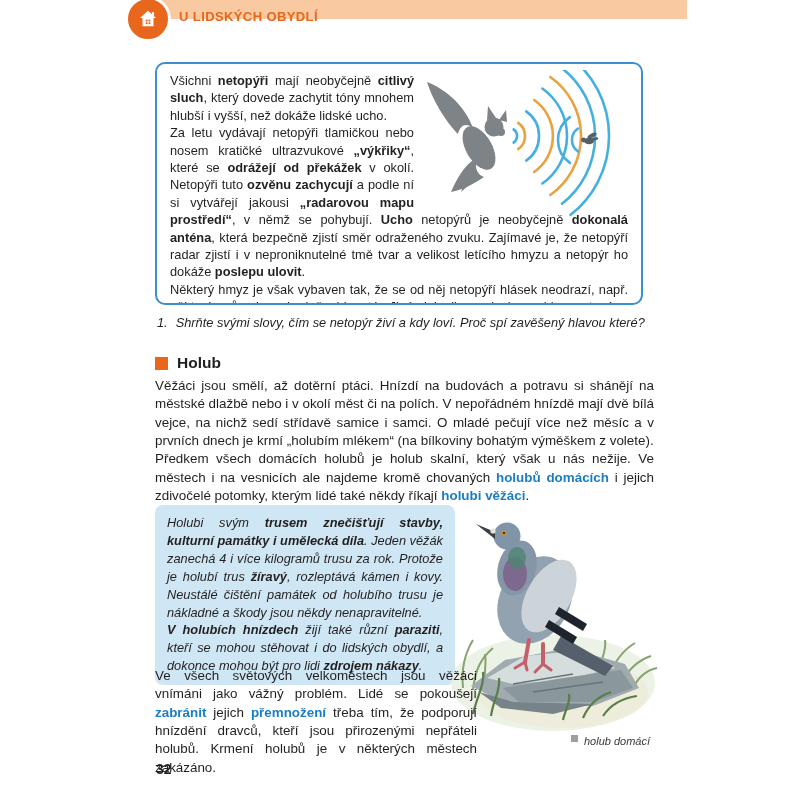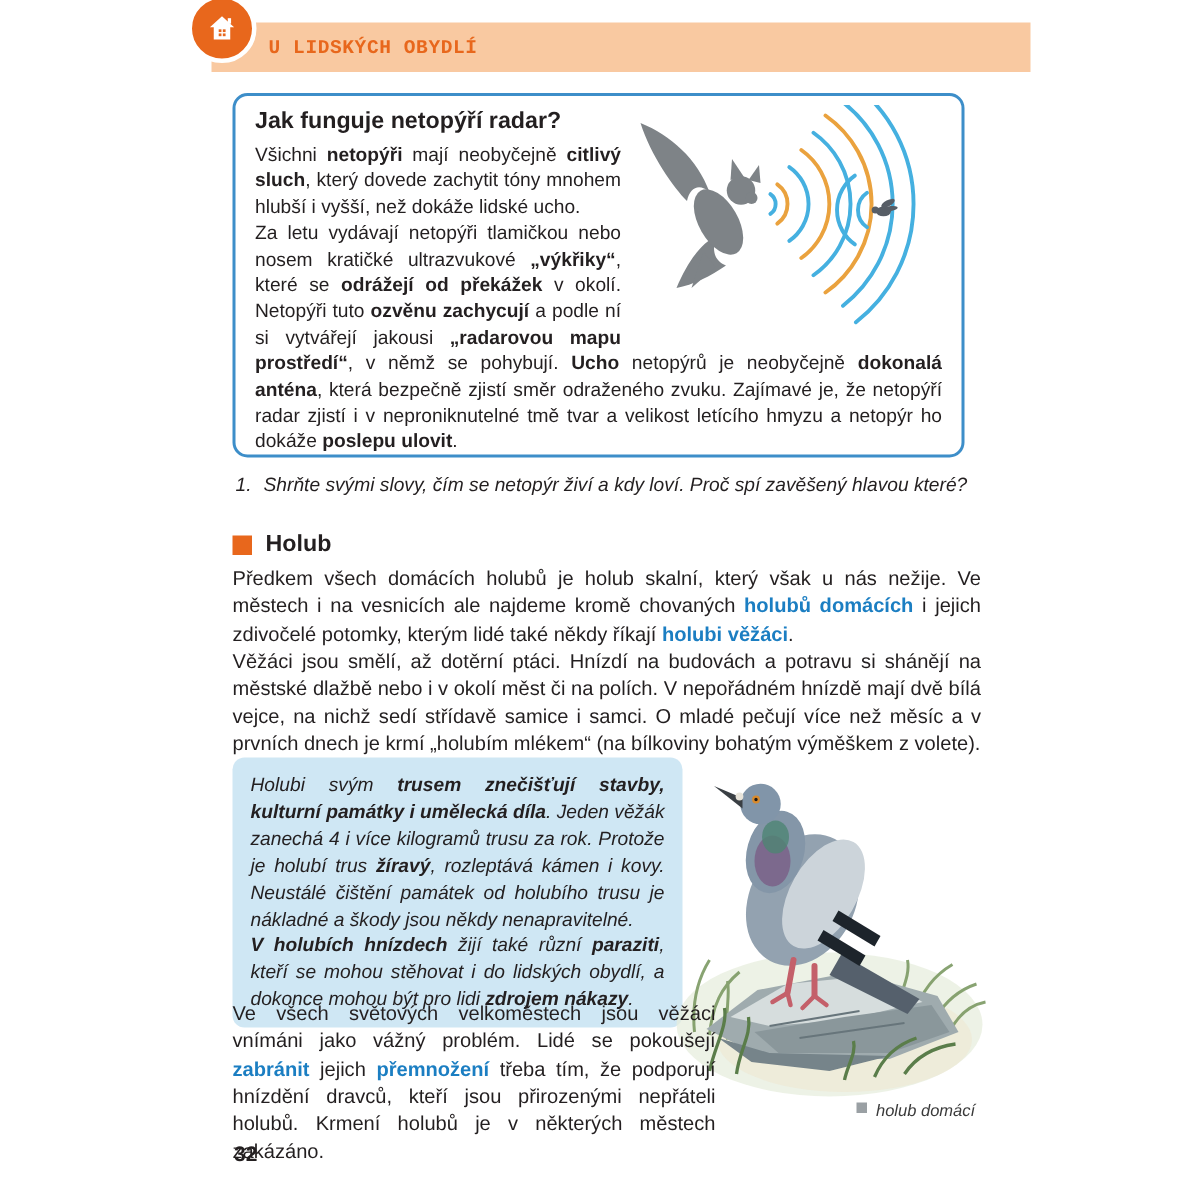--- a/index.html
+++ b/index.html
@@ -11,21 +11,21 @@
     --c-wave_orange:#eaa23e;
     --c-wave_blue:#45b0e0;
     --c-text:#231f20;
   }
   html,body{margin:0;padding:0;background:#fff;}
   .page{
     position:relative;width:800px;height:800px;background:#fff;overflow:hidden;
     font-family:"Liberation Sans",sans-serif;color:var(--c-text);
   }
   
-  .banner{position:absolute;left:141px;top:15px;width:546px;height:33px;background:var(--c-banner_bg);font-family:Liberation Mono, monospace;}
+  .banner{position:absolute;left:141px;top:0;width:546px;height:19px;background:var(--c-banner_bg);}
   .banner-title{
     position:absolute;left:38px;top:0;height:33px;display:flex;align-items:center;
     font-size:13px;font-weight:bold;letter-spacing:.4px;color:var(--c-accent_orange);
   }
   .home-circle{
     position:absolute;left:125px;top:-4px;width:40px;height:40px;border-radius:50%;
     background:var(--c-accent_orange);border:3px solid #fff;display:flex;align-items:center;justify-content:center;
   }
   
   .bat-box{
@@ -82,21 +82,20 @@
       <path d="M12 3 L3.2 11 H6 V20 H18 V11 H20.8 Z" fill="#ffffff"></path>
       <rect x="16.2" y="4.5" width="2.4" height="4" fill="#ffffff"></rect>
       <rect x="9.6" y="12.6" width="2" height="2" fill="#e8671c"></rect>
       <rect x="12.6" y="12.6" width="2" height="2" fill="#e8671c"></rect>
       <rect x="9.6" y="15.6" width="2" height="2" fill="#e8671c"></rect>
       <rect x="12.6" y="15.6" width="2" height="2" fill="#e8671c"></rect>
     </svg>
   </div>
 
   <div class="bat-box">
-    <h2>Jak funguje netopýří radar?</h2>
     <div class="float-spacer"></div>
     <svg class="bat-art" viewBox="0 0 216 162">
 
       <g>
         <path class="silhouette" d="M6 12 C26 20 44 36 52 58 C45 52 39 55 37 64 C28 55 13 34 6 12 Z"></path>
         <path class="silhouette" d="M30 122 C38 103 47 92 57 87 C53 96 55 104 63 107 C53 114 41 120 30 122 Z"></path>
         <ellipse class="silhouette" cx="58" cy="78" rx="13" ry="24" transform="rotate(-30 58 78)"></ellipse>
         <circle class="silhouette" cx="73" cy="57" r="9.5"></circle>
         <path class="silhouette" d="M66 50 L67 36 L75 48 Z"></path>
         <path class="silhouette" d="M78 50 L85 40 L86 52 Z"></path>
@@ -133,22 +132,22 @@
     <span>1.</span>
     <span>Shrňte svými slovy, čím se netopýr živí a kdy loví. Proč spí zavěšený hlavou které?</span>
   </div>
 
   <div class="section-head">
     <span class="section-square"></span>
     <span class="t">Holub</span>
   </div>
 
   <div class="main-text">
+    <p><span>Věžáci jsou smělí, až dotěrní ptáci. Hnízdí na budovách a potravu si shánějí na městské dlažbě nebo i v okolí měst či na polích. V nepořádném hnízdě mají dvě bílá vejce, na nichž sedí střídavě samice i samci. O mladé pečují více než měsíc a v prvních dnech je krmí „holubím mlékem“ (na bílkoviny bohatým výměškem z volete).</span></p>
     <p><span>Předkem všech domácích holubů je holub skalní, který však u nás nežije. Ve městech i na vesnicích ale najdeme kromě chovaných </span><span class="acc">holubů domácích</span><span> i jejich zdivočelé potomky, kterým lidé také někdy říkají </span><span class="acc">holubi věžáci</span><span>.</span></p>
-    <p><span>Věžáci jsou smělí, až dotěrní ptáci. Hnízdí na budovách a potravu si shánějí na městské dlažbě nebo i v okolí měst či na polích. V nepořádném hnízdě mají dvě bílá vejce, na nichž sedí střídavě samice i samci. O mladé pečují více než měsíc a v prvních dnech je krmí „holubím mlékem“ (na bílkoviny bohatým výměškem z volete).</span></p>
   </div>
 
   <div class="info-box">
     <p><span>Holubi svým </span><span class="b">trusem znečišťují stavby, kulturní památky i umělecká díla</span><span>. Jeden věžák zanechá 4 i více kilogramů trusu za rok. Protože je holubí trus </span><span class="b">žíravý</span><span>, rozleptává kámen i kovy. Neustálé čištění památek od holubího trusu je nákladné a škody jsou někdy nenapravitelné.</span></p>
     <p><span class="b">V holubích hnízdech</span><span> žijí také různí </span><span class="b">paraziti</span><span>, kteří se mohou stěhovat i do lidských obydlí, a dokonce mohou být pro lidi </span><span class="b">zdrojem nákazy</span><span>.</span></p>
   </div>
 
   <svg class="pigeon-fig" viewBox="0 0 218 246">
 
     <ellipse cx="110" cy="195" rx="102" ry="48" fill="#e7eedd" opacity="0.75"></ellipse>

